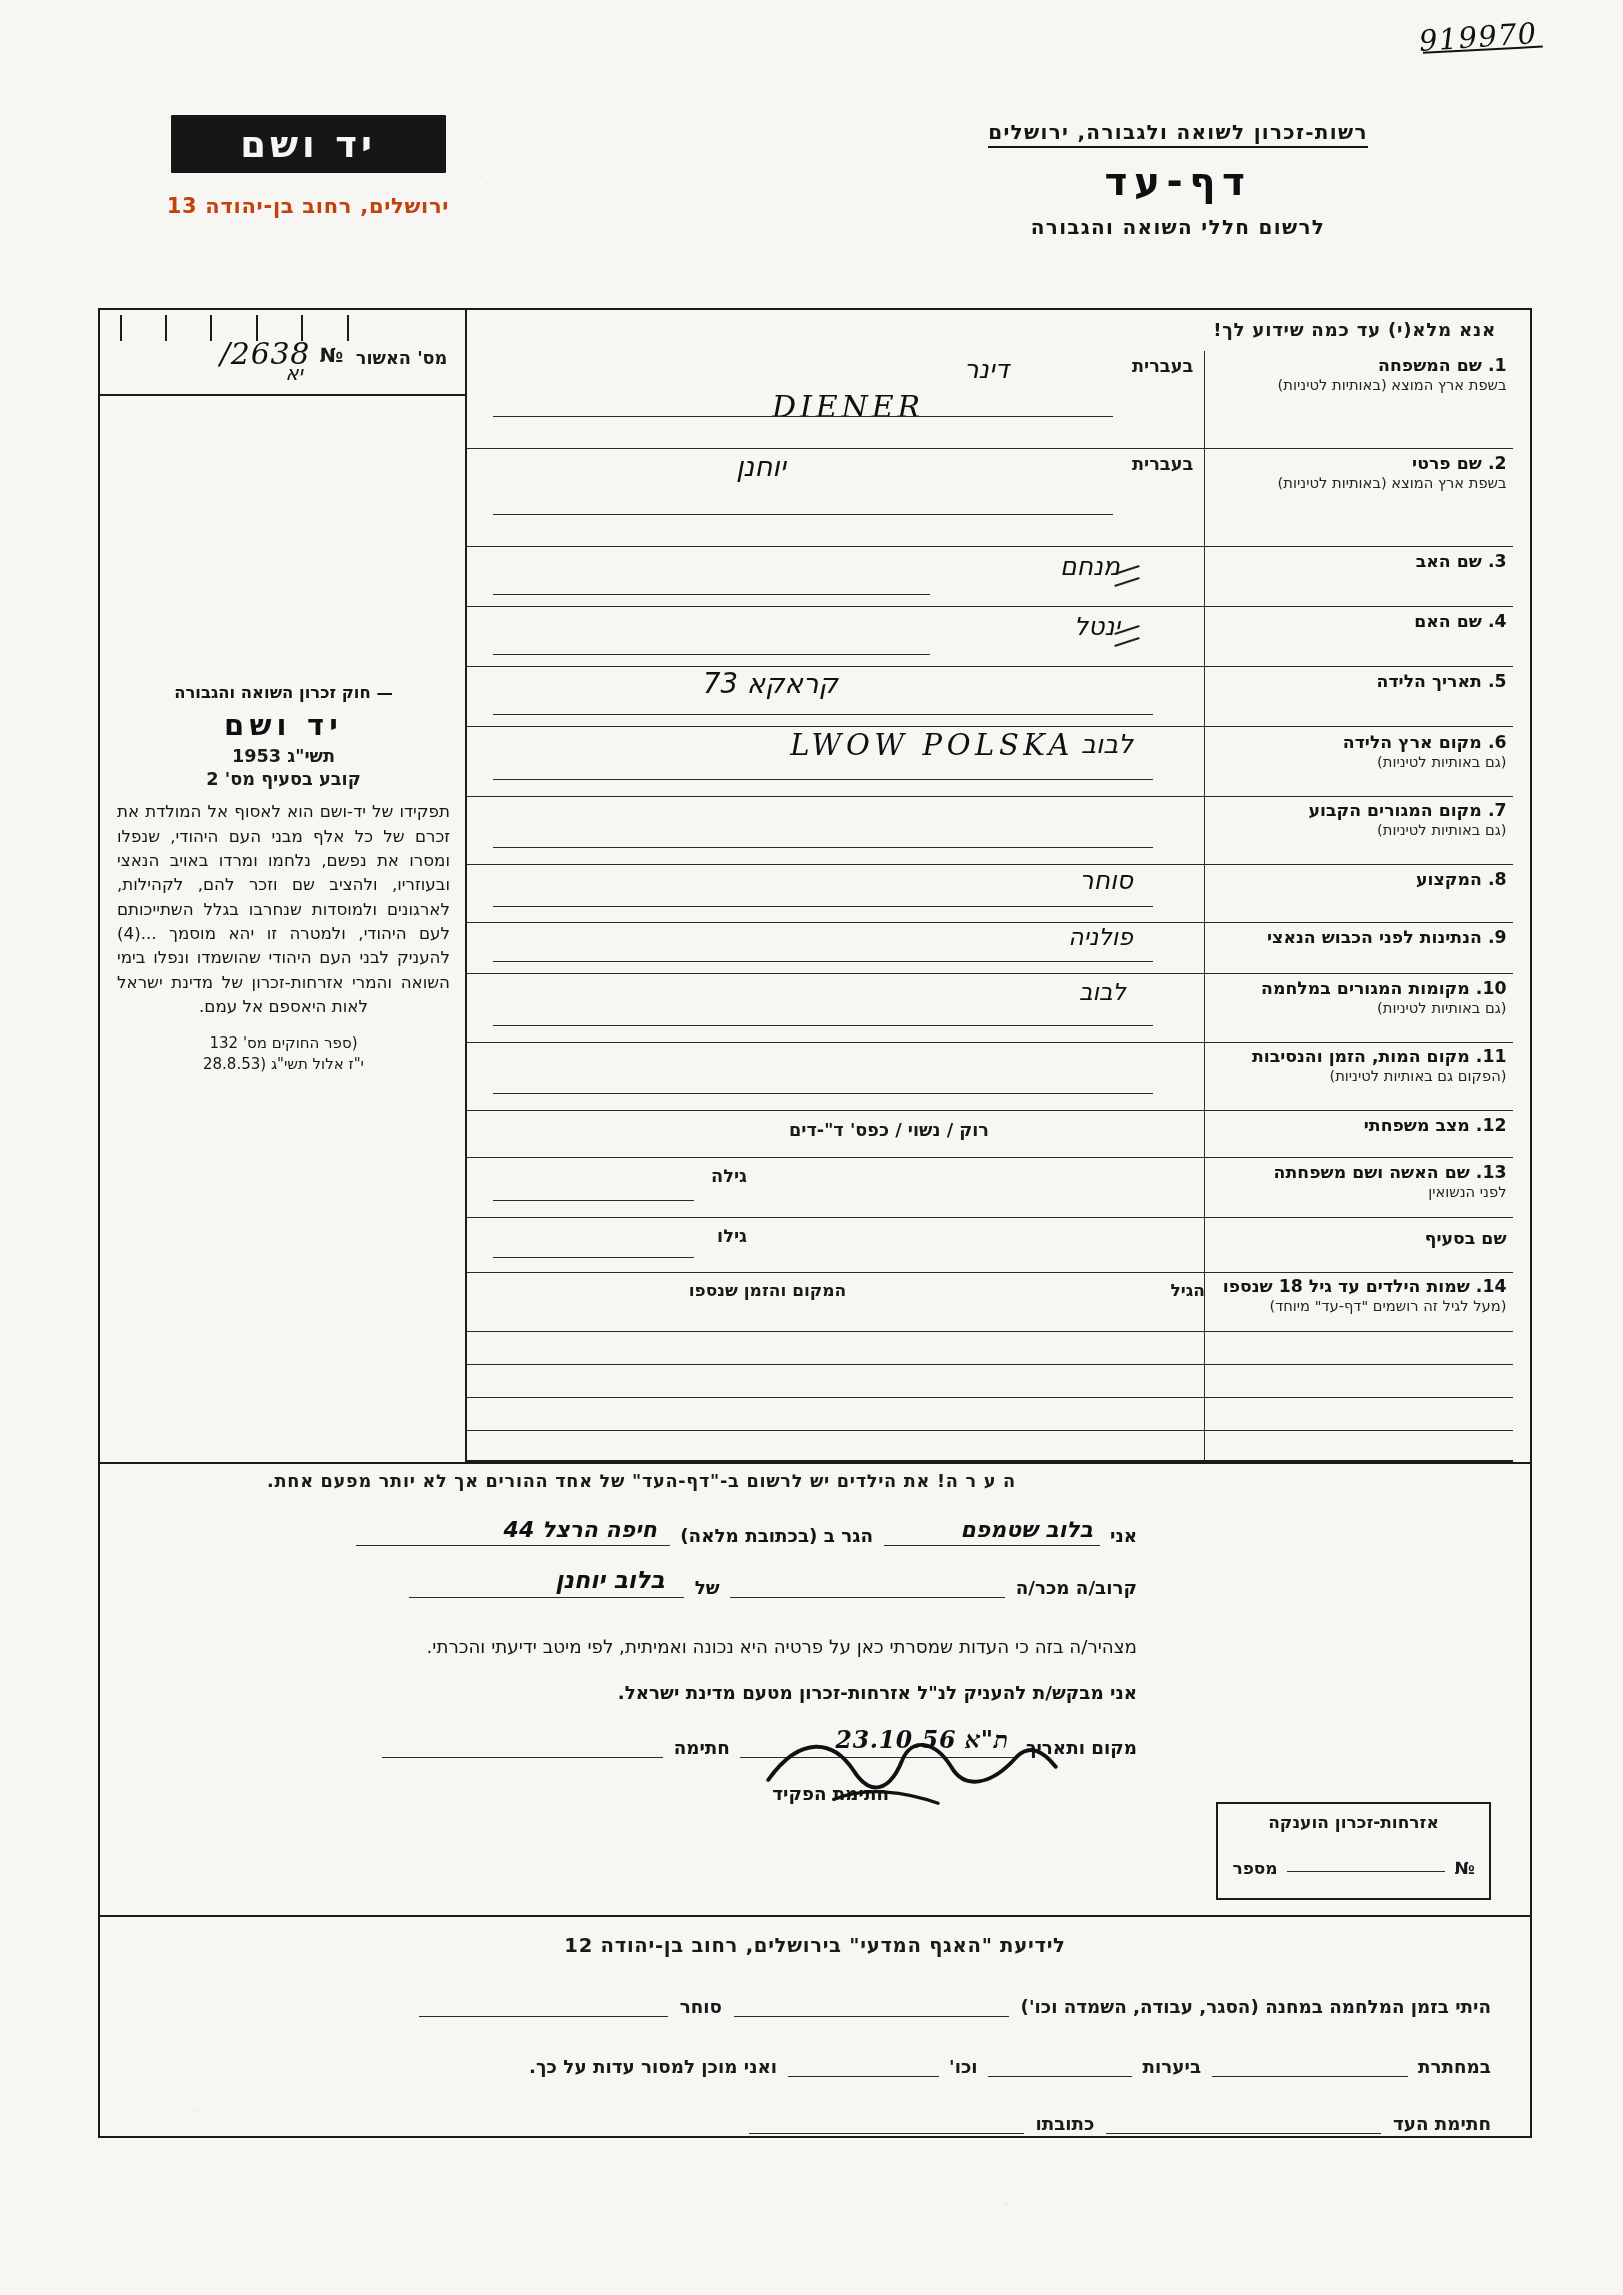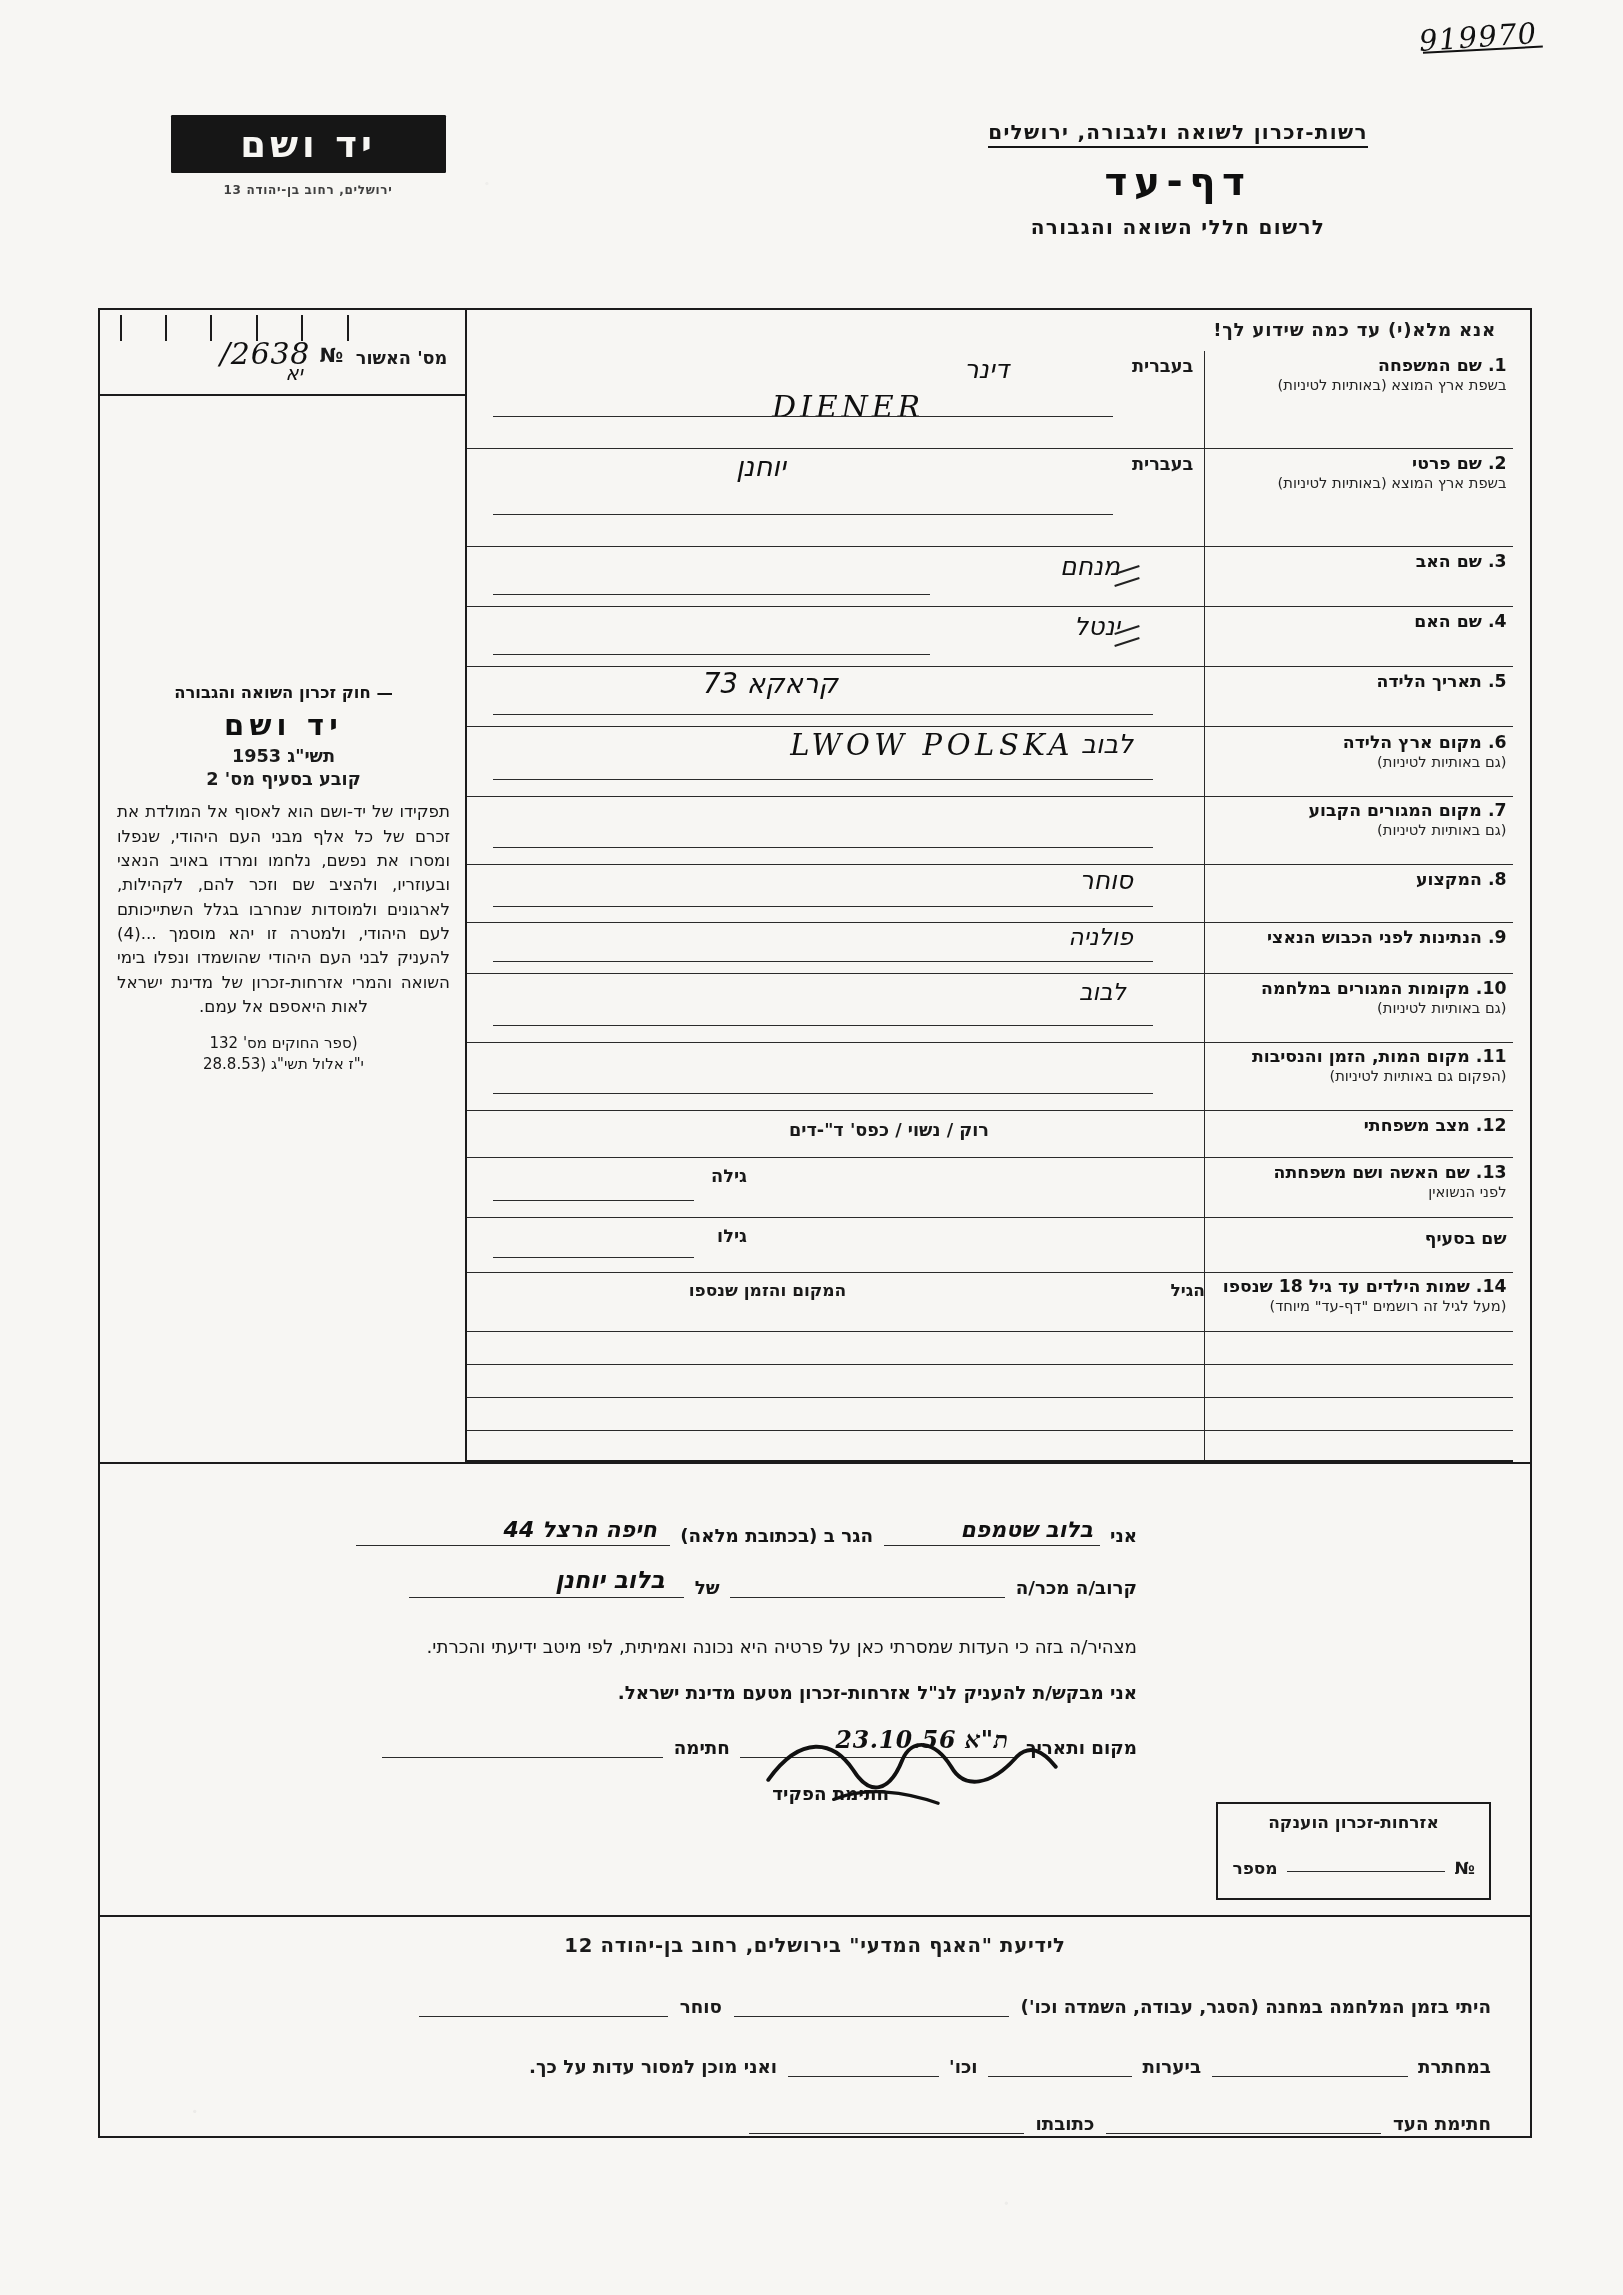--- a/index.html
+++ b/index.html
@@ -87,25 +87,25 @@
     font-family: "DejaVu Sans", sans-serif;
     font-weight: bold;
     font-size: 37px;
     letter-spacing: 3.9px;
     display: flex;
     align-items: center;
     justify-content: center;
     direction: rtl;
   }
   .yv-address {
-    margin-top: 10px;
-    font-size: 12px;
+    margin-top: 21px;
+    font-size: 21px;
     font-weight: bold;
     letter-spacing: 0.7px;
-    color: #404040;
+    color: #c2410c;
   }
   .header-right {
     position: absolute;
     top: 5.2px;
     right: 0;
     width: 720px;
     text-align: center;
     direction: rtl;
   }
   .hdr-line1 {
@@ -648,20 +648,21 @@
       <div class="row" style="position:absolute; top:1121px; right:0; left:0; height:31px; border-bottom:2px solid #1b1b1b;">
         <div style="width:308px;"></div>
         <div style="width:137px; border-left:1.3px solid #2a2a2a; box-sizing:border-box;"></div>
         <div style="flex:1;"></div>
       </div>
     </div>
 
     <div style="position:absolute; top:1152px; left:0; right:0; height:2px; background:#1b1b1b;"></div>
 
     <div class="decl">
+      <div class="note-line">ה ע ר ה!   את הילדים יש לרשום ב-"דף-העד" של אחד ההורים אך לא יותר מפעם אחת.</div>
 
       <div class="decl-row" style="top:63px; right:393px; left:39px;">
         <div style="display:flex; align-items:flex-end; gap:10.5px; direction:rtl;">
           <span>אני</span>
           <span class="dotline" style="width:216px; position:relative;">
             <span class="hand-heb" style="position:absolute; bottom:2.6px; right:6.5px; font-size:22px;">בלוב שטמפם</span>
           </span>
           <span>הגר ב (בכתובת מלאה)</span>
           <span class="dotline" style="width:314px; position:relative;">
             <span class="hand-heb" style="position:absolute; bottom:2.6px; right:13px; font-size:22px;">חיפה הרצל 44</span>

